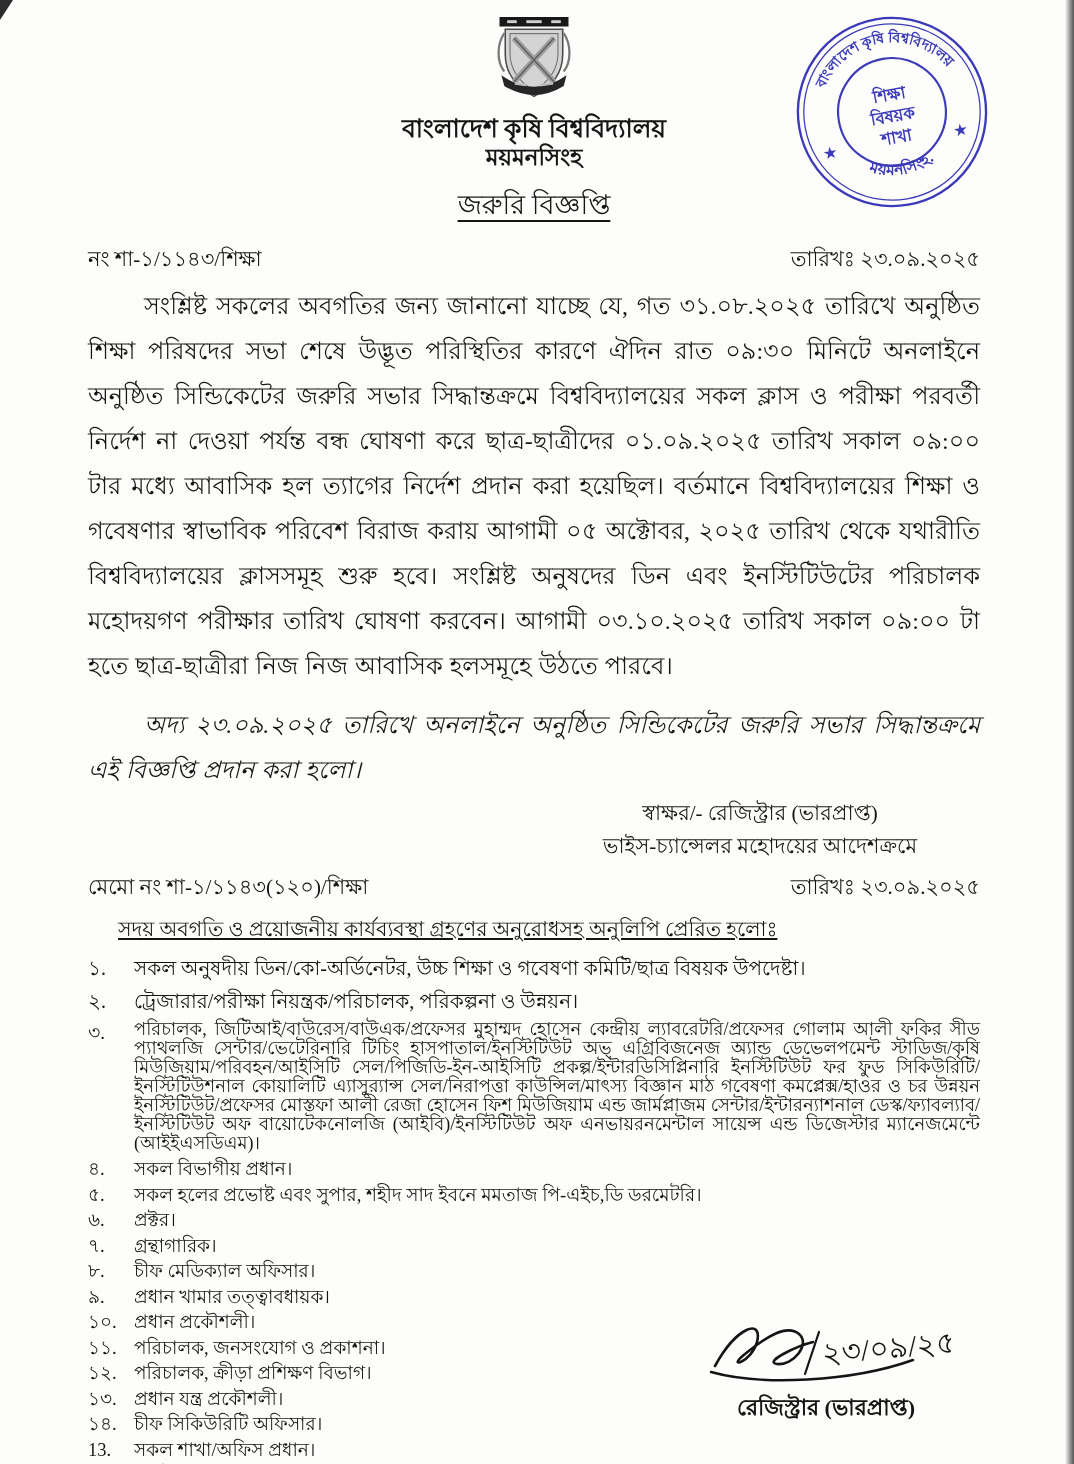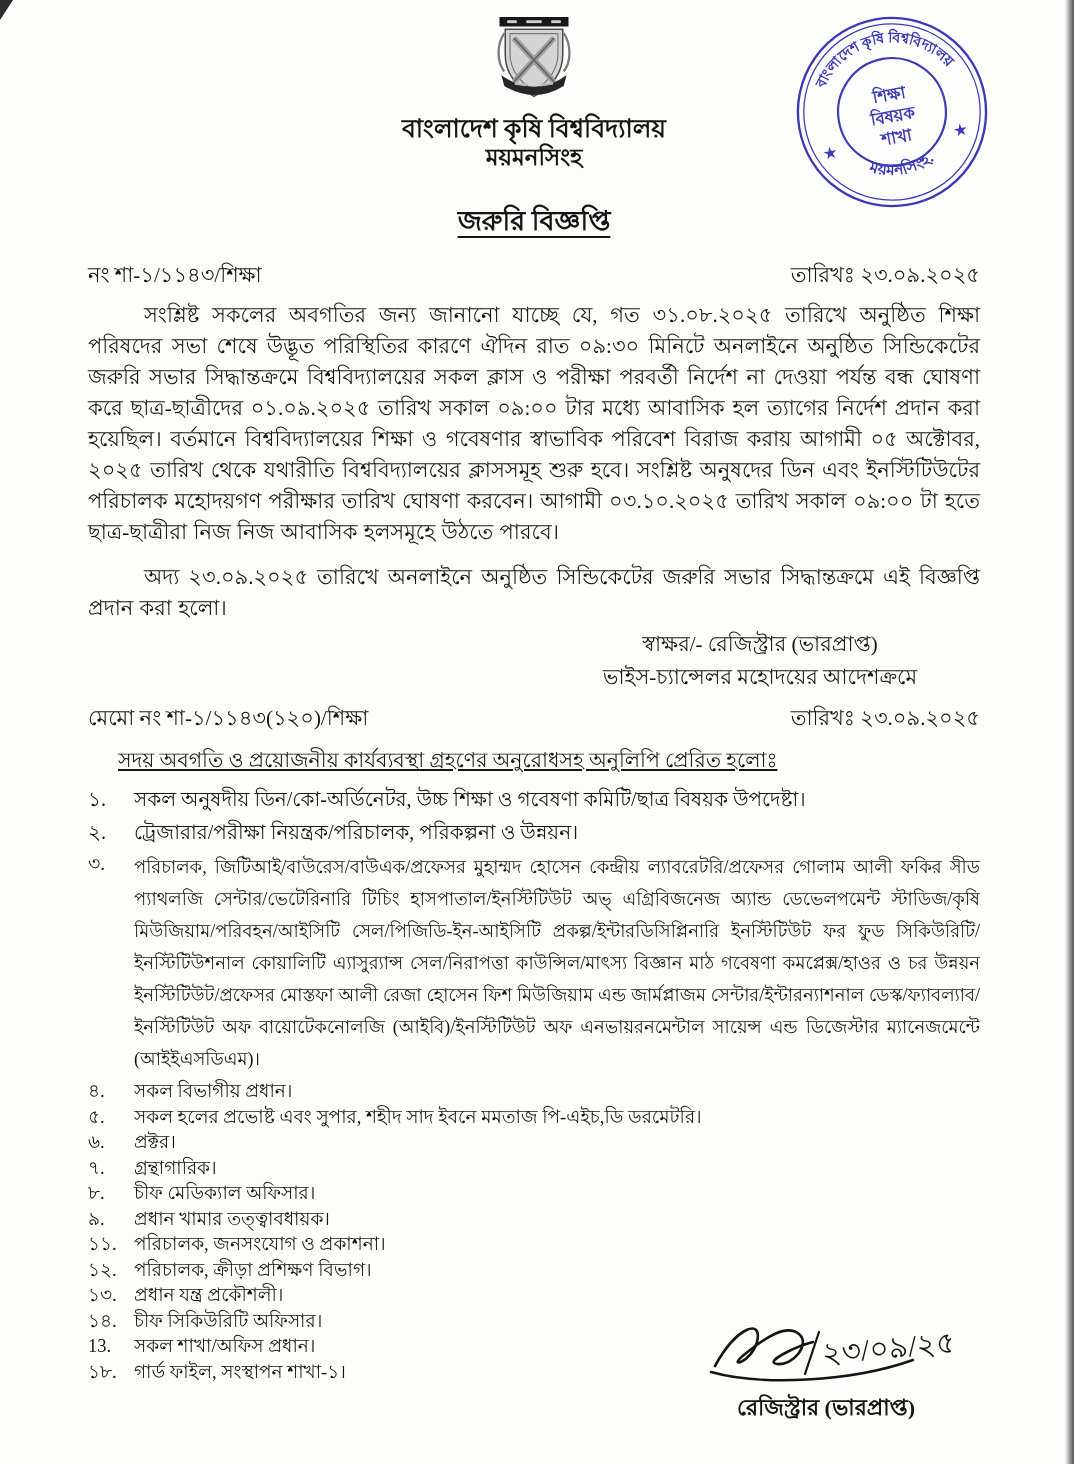--- a/index.html
+++ b/index.html
@@ -11,41 +11,41 @@
     color:#151515;
     font-family:"Liberation Serif","DejaVu Serif",serif;
     overflow:hidden;
   }
   .content{padding:10px 94px 0 88px;}
   
   .hdr{text-align:center;}
   .crest{display:inline-block;margin-top:4px;}
   .uni-name{font-size:25px;font-weight:bold;line-height:30px;margin-top:4px;}
   .uni-city{font-size:23px;font-weight:bold;line-height:28px;}
-  .notice-title{display:inline-block;font-size:27px;font-weight:bold;margin-top:28px;
+  .notice-title{display:inline-block;font-size:27px;font-weight:normal;margin-top:12px;
     text-decoration:underline;text-underline-offset:6px;}
   
   .ref-row{display:flex;justify-content:space-between;align-items:center;
     font-size:21px;margin-top:14px;}
   
-  .para{font-size:21px;line-height:31px;text-align:justify;text-indent:56px;
+  .para{font-size:24px;line-height:45px;text-align:justify;text-indent:56px;
     margin:6px 0 0 0;word-spacing:1px;}
-  .para2{margin-top:14px;}
+  .para2{margin-top:14px;font-style:italic;}
   .sig-block{width:360px;margin:4px 40px 0 auto;text-align:center;
     font-size:21px;line-height:33px;}
   .memo-row{display:flex;justify-content:space-between;align-items:baseline;
     font-size:21px;margin-top:8px;gap:28px;}
   .cc-intro{font-size:20.5px;margin:8px 0 6px 30px;text-decoration:underline;}
   
   .cc-list{margin-top:2px;}
   .cc-row{display:flex;align-items:flex-start;margin-bottom:4px;}
   .cc-no{flex:0 0 46px;font-size:19px;line-height:26px;}
   .cc-text{flex:1;font-size:19px;line-height:26px;}
   .cc-row.big .cc-no,.cc-row.big .cc-text{font-size:20px;line-height:29px;}
-  .cc-row.long .cc-text{font-size:18px;line-height:32px;text-align:justify;}
+  .cc-row.long .cc-text{font-size:18px;line-height:19px;text-align:justify;}
   .cc-row.small{margin-bottom:1px;}
   .cc-row.small .cc-no,.cc-row.small .cc-text{font-size:18.5px;line-height:24.5px;}
   
   .stamp{position:absolute;top:14px;right:84px;width:196px;height:196px;
     transform:rotate(-10deg);opacity:.92;}
   
   .foot-sig{position:absolute;top:1308px;right:118px;width:260px;text-align:center;}
   .foot-sig-title{font-size:22px;font-weight:bold;margin-top:-6px;}
   
   .corner-mark{position:absolute;top:0;left:0;width:0;height:0;
@@ -159,20 +159,24 @@
       </div>
       <div class="cc-row small">
         <span class="cc-no">৮.</span>
         <span class="cc-text">চীফ মেডিক্যাল অফিসার।</span>
       </div>
       <div class="cc-row small">
         <span class="cc-no">৯.</span>
         <span class="cc-text">প্রধান খামার তত্ত্বাবধায়ক।</span>
       </div>
       <div class="cc-row small">
+        <span class="cc-no">১০.</span>
+        <span class="cc-text">প্রধান প্রকৌশলী।</span>
+      </div>
+      <div class="cc-row small">
         <span class="cc-no">১১.</span>
         <span class="cc-text">পরিচালক, জনসংযোগ ও প্রকাশনা।</span>
       </div>
       <div class="cc-row small">
         <span class="cc-no">১২.</span>
         <span class="cc-text">পরিচালক, ক্রীড়া প্রশিক্ষণ বিভাগ।</span>
       </div>
       <div class="cc-row small">
         <span class="cc-no">১৩.</span>
         <span class="cc-text">প্রধান যন্ত্র প্রকৌশলী।</span>

